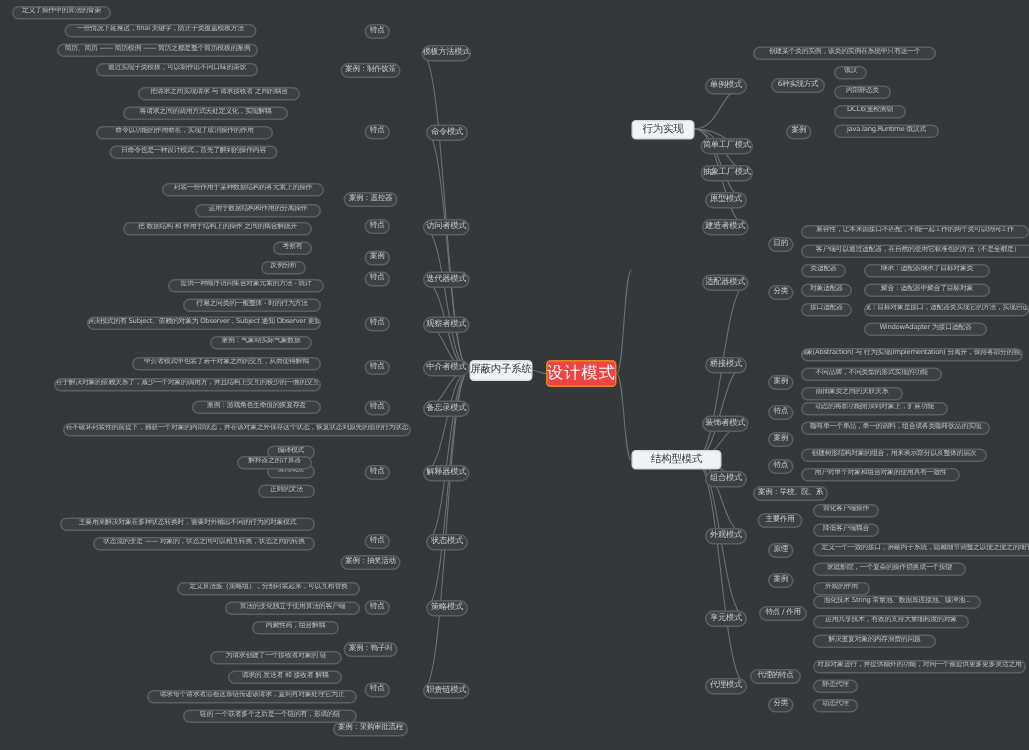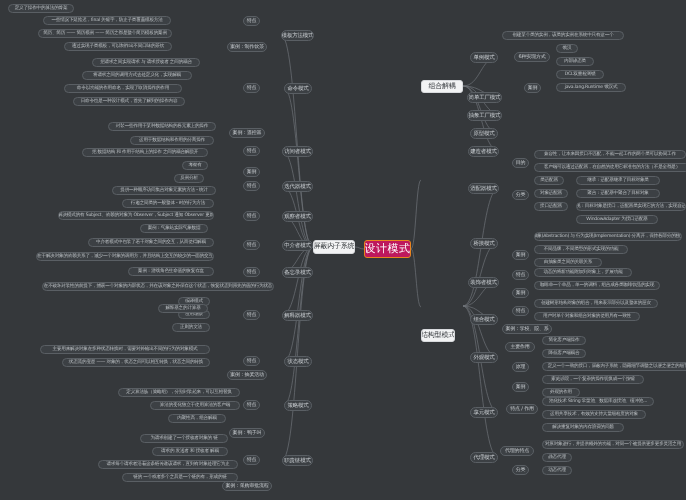--- a/index.html
+++ b/index.html
@@ -22,21 +22,21 @@
     display:flex;
     align-items:center;
     justify-content:center;
     text-align:center;
     line-height:1.05;
     white-space:nowrap;
     overflow:hidden;
     letter-spacing:-0.2px;
   }
   .root{
-    background:#be185d;
+    background:#ef4444;
     border:1px solid #e8841e;
     border-radius:3px;
     color:#ffffff;
     font-size:11px;
     letter-spacing:0.5px;
   }
   .lvl1{
     background:#f2f3f4;
     border:1px solid #d8dadd;
     border-radius:3px;
@@ -74,22 +74,22 @@
       <path d="M 463 306 C 481 306, 481 188, 499 188" fill="none" stroke="#6e7378" stroke-width="0.7"></path>
       <path d="M 463 306 C 480.5 306, 480.5 243, 498 243" fill="none" stroke="#6e7378" stroke-width="0.7"></path>
       <path d="M 463 306 C 481 306, 481 282, 499 282" fill="none" stroke="#6e7378" stroke-width="0.7"></path>
       <path d="M 463 306 C 480.5 306, 480.5 319, 498 319" fill="none" stroke="#6e7378" stroke-width="0.7"></path>
       <path d="M 463 306 C 480.5 306, 480.5 357, 498 357" fill="none" stroke="#6e7378" stroke-width="0.7"></path>
       <path d="M 463 306 C 480.5 306, 480.5 412, 498 412" fill="none" stroke="#6e7378" stroke-width="0.7"></path>
       <path d="M 463 306 C 480.5 306, 480.5 457, 498 457" fill="none" stroke="#6e7378" stroke-width="0.7"></path>
     </svg>
 <div class="node lvl1" style="left: 313px; top: 240px; width: 42px; height: 14px;">屏蔽内子系统</div>
     <div class="node root" style="left: 364px; top: 240px; width: 47px; height: 18px;">设计模式</div>
-    <div class="node lvl1" style="left: 421px; top: 80px; width: 42px; height: 13px;">组合解耦</div>
-    <div class="node lvl1" style="left: 421px; top: 300px; width: 34px; height: 13px; margin-top: 29px;">结构型模式</div>
+    <div class="node lvl1" style="left: 421px; top: 80px; width: 42px; height: 13px;">行为实现</div>
+    <div class="node lvl1" style="left: 421px; top: 300px; width: 60px; height: 13px;">结构型模式</div>
     <div class="node lvl2" style="left: 281px; top: 30px; width: 33px; height: 11px;">模板方法模式</div>
     <div class="node lvl2" style="left: 284px; top: 83px; width: 28px; height: 11px;">命令模式</div>
     <div class="node lvl2" style="left: 282px; top: 146px; width: 31px; height: 11px;">访问者模式</div>
     <div class="node lvl2" style="left: 282px; top: 181px; width: 31px; height: 11px;">迭代器模式</div>
     <div class="node lvl2" style="left: 282px; top: 211px; width: 31px; height: 11px;">观察者模式</div>
     <div class="node lvl2" style="left: 282px; top: 240px; width: 31px; height: 11px;">中介者模式</div>
     <div class="node lvl2" style="left: 282px; top: 267px; width: 31px; height: 11px;">备忘录模式</div>
     <div class="node lvl2" style="left: 282px; top: 310px; width: 31px; height: 11px;">解释器模式</div>
     <div class="node lvl2" style="left: 284px; top: 356px; width: 28px; height: 11px;">状态模式</div>
     <div class="node lvl2" style="left: 284px; top: 400px; width: 28px; height: 11px;">策略模式</div>

